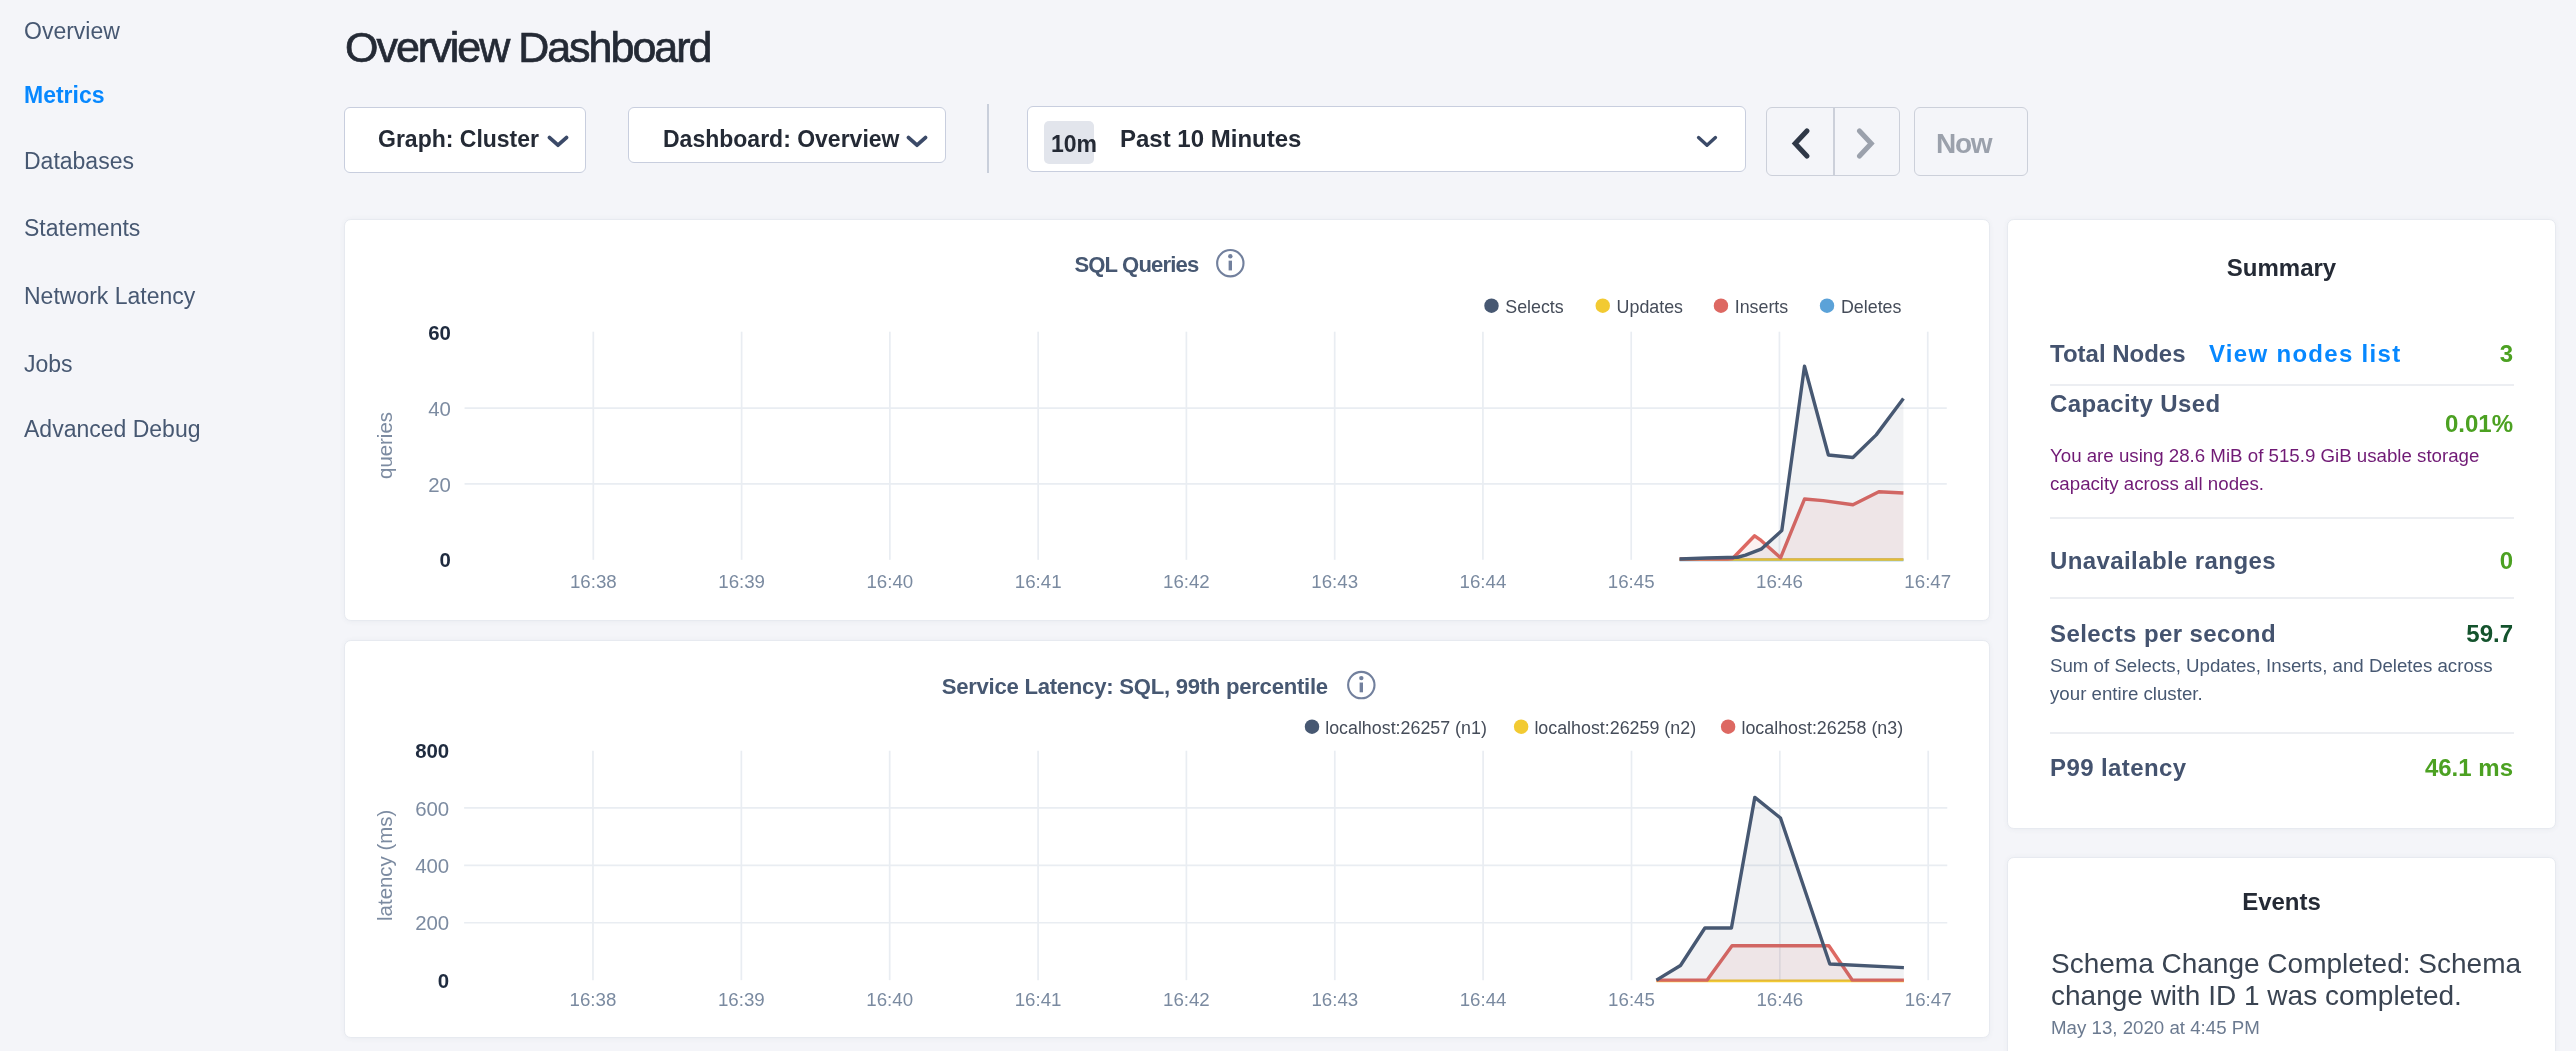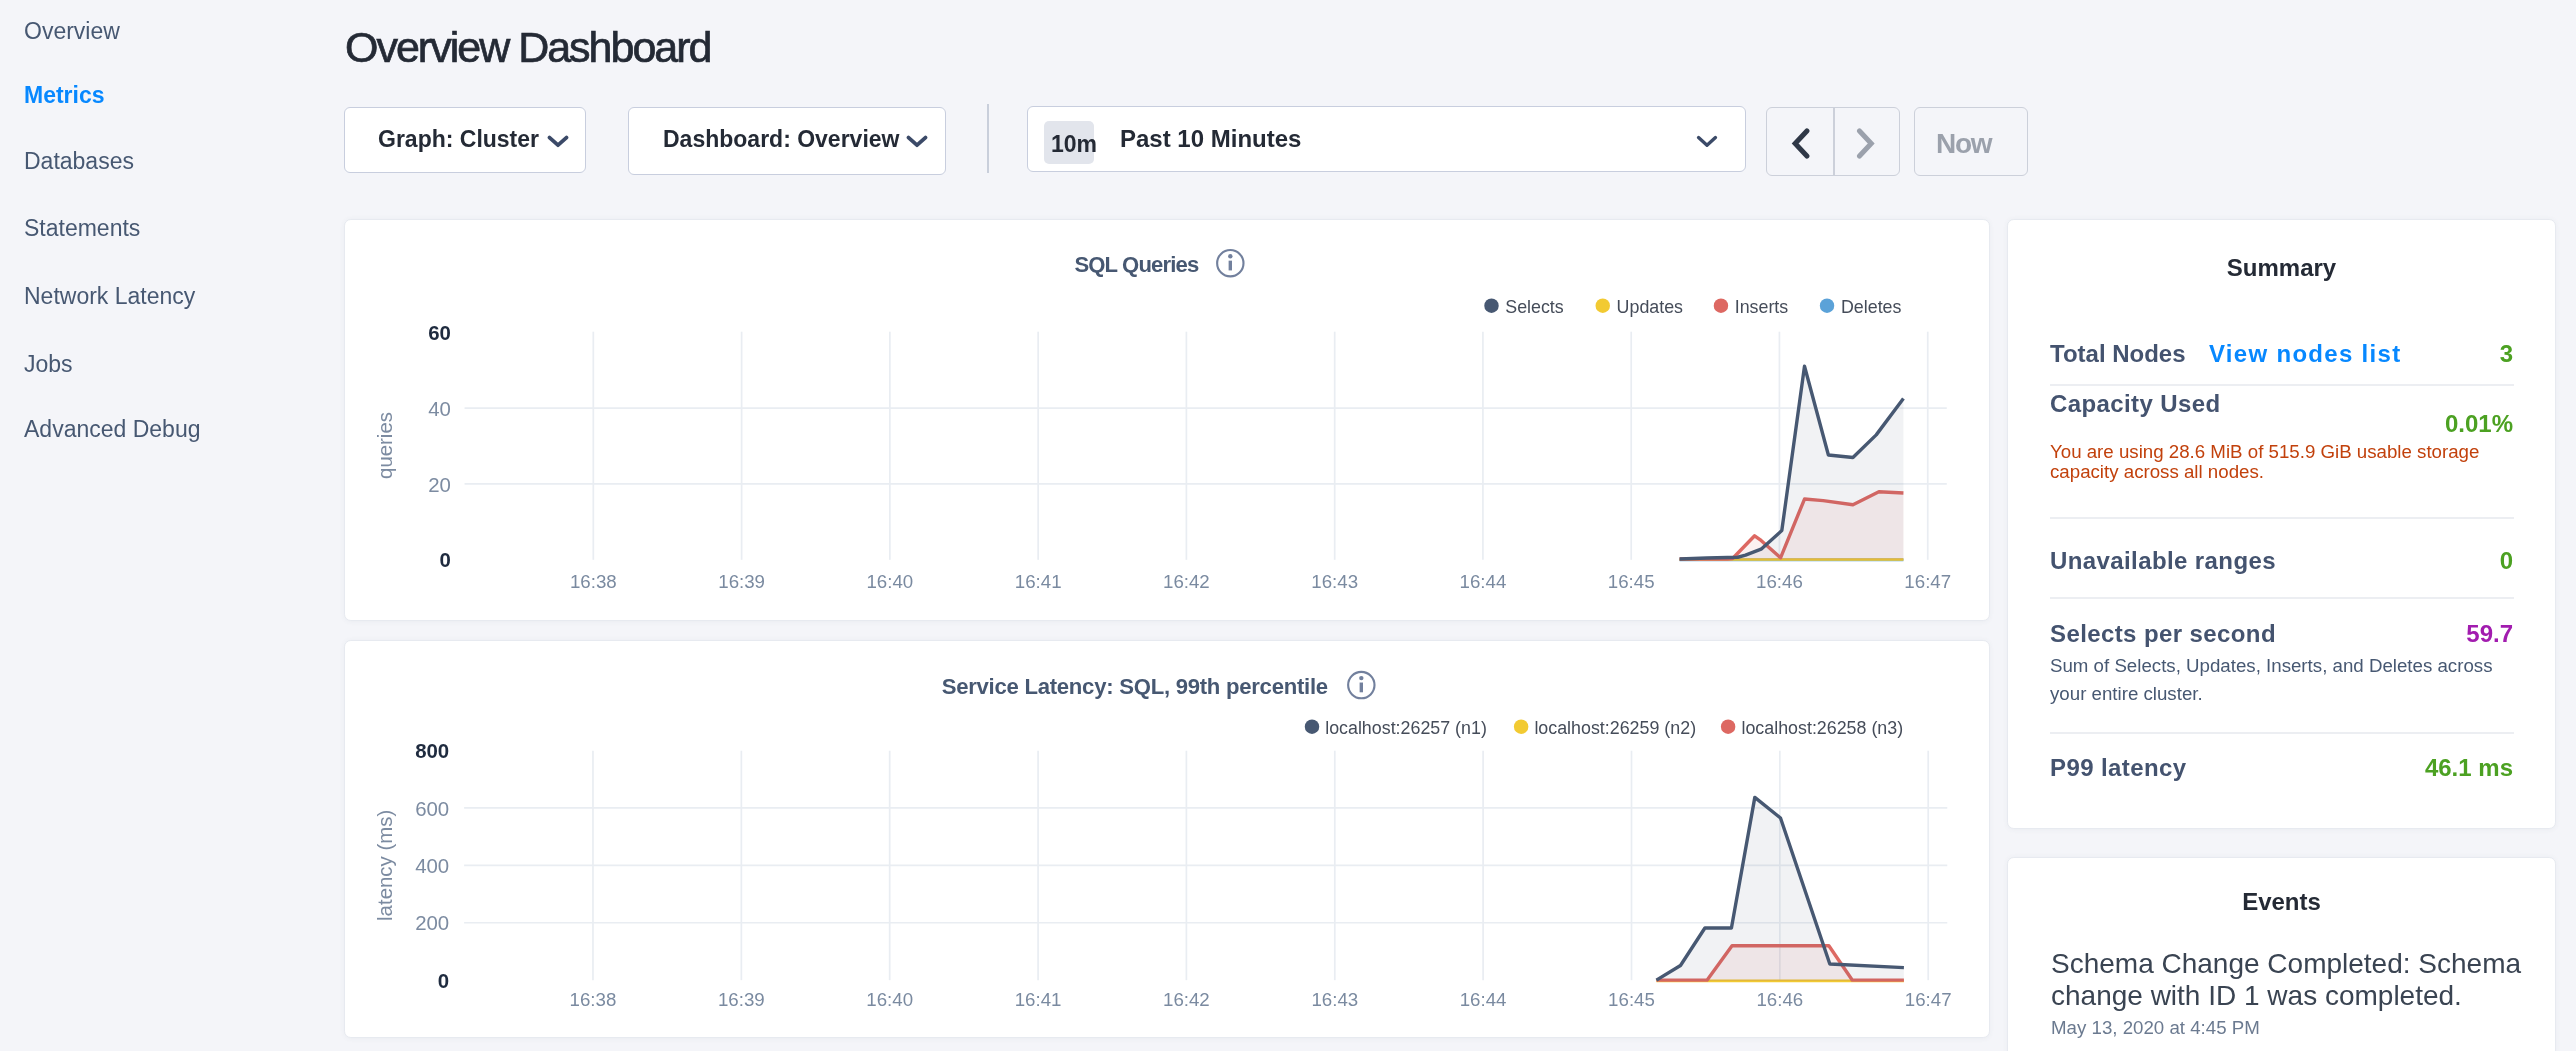--- a/index.html
+++ b/index.html
@@ -24,21 +24,21 @@
 <div class="abs nav" style="left:24px; top:418px;">Advanced Debug</div>
 
 <div class="abs" style="left:345px; top:25.5px; font-size:43px; letter-spacing:-2px; color:#242a35; -webkit-text-stroke:0.7px #242a35;">Overview Dashboard</div>
 
 <div class="box" style="left:344px; top:107px; width:242px; height:66px;padding-left:47px;">
   <div class="abs bold" style="left:33px; top:19.6px; font-size:23px; color:#242a35;">Graph: Cluster</div>
   <svg class="abs" style="left:202px; top:27px;" width="22" height="13.6" viewBox="0 0 26 16">
       <polyline points="3,3 13,12 23,3" fill="none" stroke="#3b4a68" stroke-width="4.5" stroke-linecap="round" stroke-linejoin="round"></polyline>
     </svg>
 </div>
-<div class="box" style="left:628px; top:107px; width:318px; height:68px;">
+<div class="box" style="left:628px; top:107px; width:318px; height:56px;">
   <div class="abs bold" style="left:34px; top:19.6px; font-size:23px; color:#242a35;">Dashboard: Overview</div>
   <svg class="abs" style="left:277px; top:27px;" width="22" height="13.6" viewBox="0 0 26 16">
       <polyline points="3,3 13,12 23,3" fill="none" stroke="#3b4a68" stroke-width="4.5" stroke-linecap="round" stroke-linejoin="round"></polyline>
     </svg>
 </div>
 <div class="abs" style="left:987px; top:104px; width:1.7px; height:69px; background:#c9cfdb;"></div>
 <div class="box" style="left:1027px; top:106px; width:719px; height:66px;padding-left:36px;">
   <div class="abs" style="left:16px; top:13.6px; width:50px; height:43px; background:#e2e5ec; border-radius:5.1px;"></div>
   <div class="abs bold" style="left:23px; top:25.5px; font-size:23px; color:#242a35;">10m</div>
   <div class="abs bold" style="left:92px; top:20.4px; font-size:24px; color:#242a35;">Past 10 Minutes</div>
@@ -175,27 +175,27 @@
   <path d="M1543 400 L1571.3 382.7 L1600 338.6 L1631.2 338.6 L1658.7 185.1 L1688.9 209.3 L1746.9 380.9 L1834 385.3" fill="none" stroke="#475872" stroke-width="4" stroke-linejoin="round"></path>
 </svg>
 
 <div class="abs bold" style="left:2007px; top:256px; width:549px; text-align:center; font-size:24px; color:#242a35;">Summary</div>
 <div class="abs bold" style="left:2050px; top:342px; font-size:24px; color:#44536f;">Total Nodes</div>
 <div class="abs bold" style="left:2209px; top:342px; font-size:24px; color:#0788ff; letter-spacing:1.3px;">View nodes list</div>
 <div class="abs bold" style="right:63px; top:342px; font-size:24px; color:#4ca122;">3</div>
 <div class="abs" style="left:2050px; top:384px; width:464px; height:1.7px; background:#eceef2;"></div>
 <div class="abs bold" style="left:2050px; top:392px; font-size:24px; color:#44536f; letter-spacing:0.4px;">Capacity Used</div>
 <div class="abs bold" style="right:63px; top:412px; font-size:24px; color:#4ca122;">0.01%</div>
-<div class="abs" style="left:2050px; top:442px; font-size:18.7px; color:#c2410c; line-height:20px;">You are using 28.6 MiB of 515.9 GiB usable storage<br>capacity across all nodes.</div>
+<div class="abs" style="left:2050px; top:442px; font-size:18.7px; color:#701a75; line-height:28px;">You are using 28.6 MiB of 515.9 GiB usable storage<br>capacity across all nodes.</div>
 <div class="abs" style="left:2050px; top:517px; width:464px; height:1.7px; background:#eceef2;"></div>
 <div class="abs bold" style="left:2050px; top:549px; font-size:24px; color:#44536f; letter-spacing:0.4px;">Unavailable ranges</div>
 <div class="abs bold" style="right:63px; top:549px; font-size:24px; color:#4ca122;">0</div>
 <div class="abs" style="left:2050px; top:597px; width:464px; height:1.7px; background:#eceef2;"></div>
 <div class="abs bold" style="left:2050px; top:622px; font-size:24px; color:#44536f; letter-spacing:0.4px;">Selects per second</div>
-<div class="abs bold" style="right:63px; top:622px; font-size:24px; color:#a21caf;">59.7</div>
+<div class="abs bold" style="right:63px; top:622px; font-size:24px; color:#14532d;">59.7</div>
 <div class="abs" style="left:2050px; top:652px; font-size:18.7px; color:#475872; line-height:28px;">Sum of Selects, Updates, Inserts, and Deletes across<br>your entire cluster.</div>
 <div class="abs" style="left:2050px; top:732px; width:464px; height:1.7px; background:#eceef2;"></div>
 <div class="abs bold" style="left:2050px; top:756px; font-size:24px; color:#44536f; letter-spacing:0.4px;">P99 latency</div>
 <div class="abs bold" style="right:63px; top:756px; font-size:24px; color:#4ca122;">46.1 ms</div>
 
 <div class="abs bold" style="left:2007px; top:890px; width:549px; text-align:center; font-size:24px; color:#242a35;">Events</div>
 <div class="abs" style="left:2051px; top:948px; font-size:28px; color:#3a4452; line-height:32px;">Schema Change Completed: Schema<br>change with ID 1 was completed.</div>
 <div class="abs" style="left:2051px; top:1019px; font-size:18.7px; color:#6b7a90;">May 13, 2020 at 4:45 PM</div>
 
 

